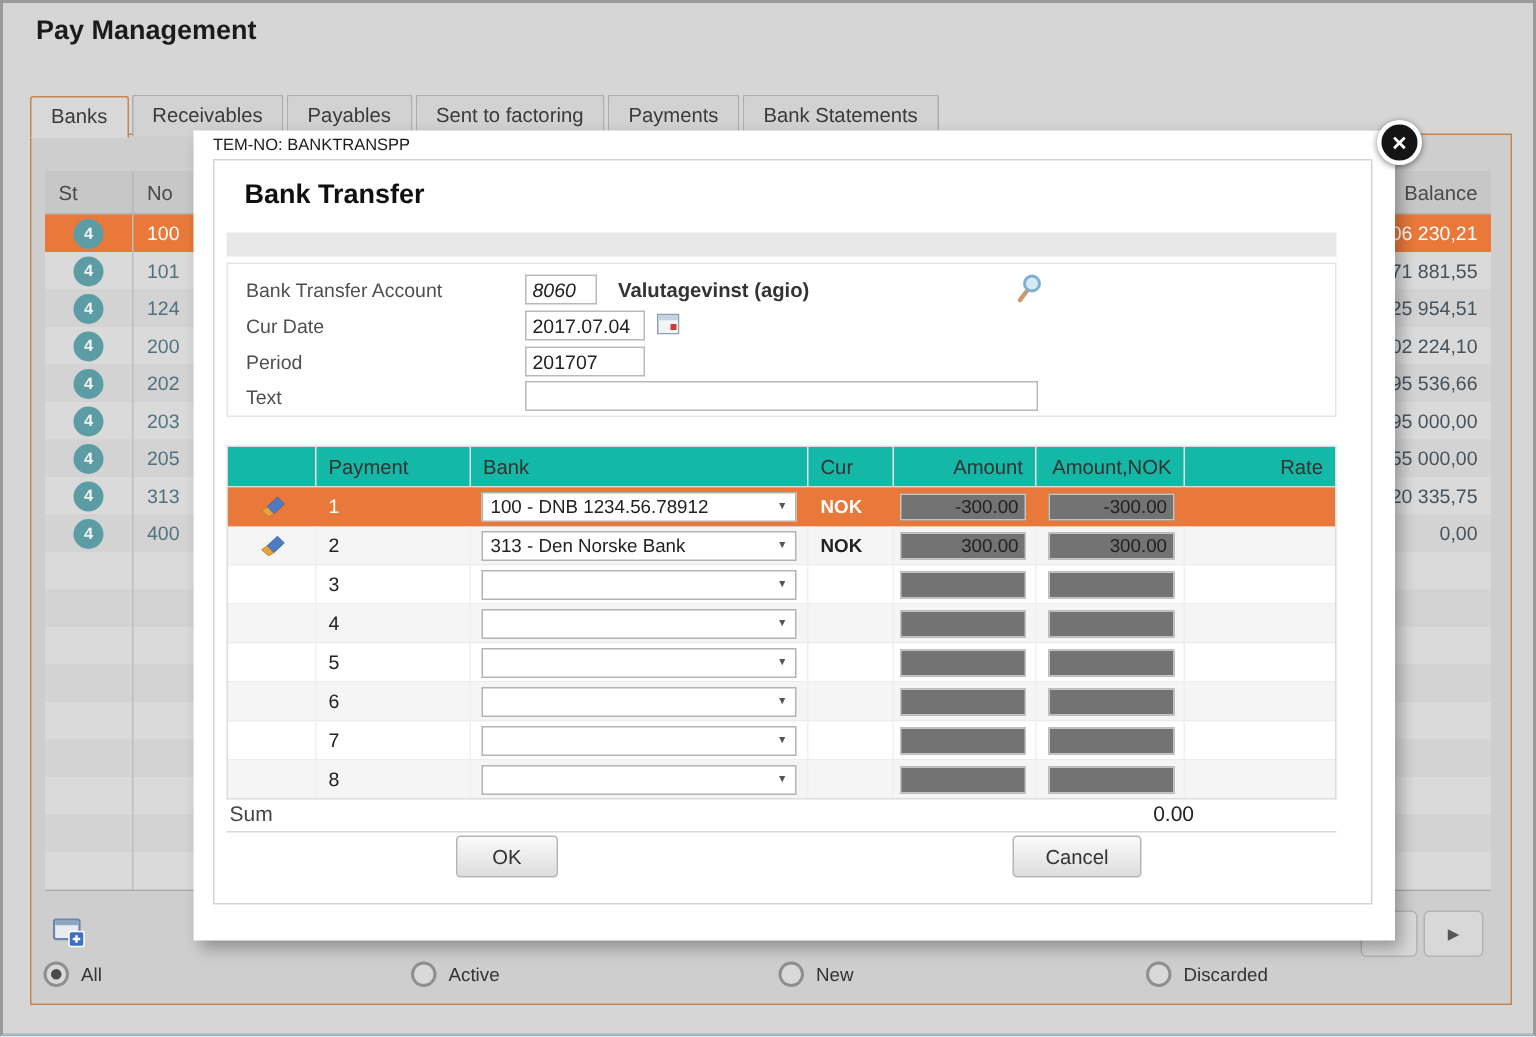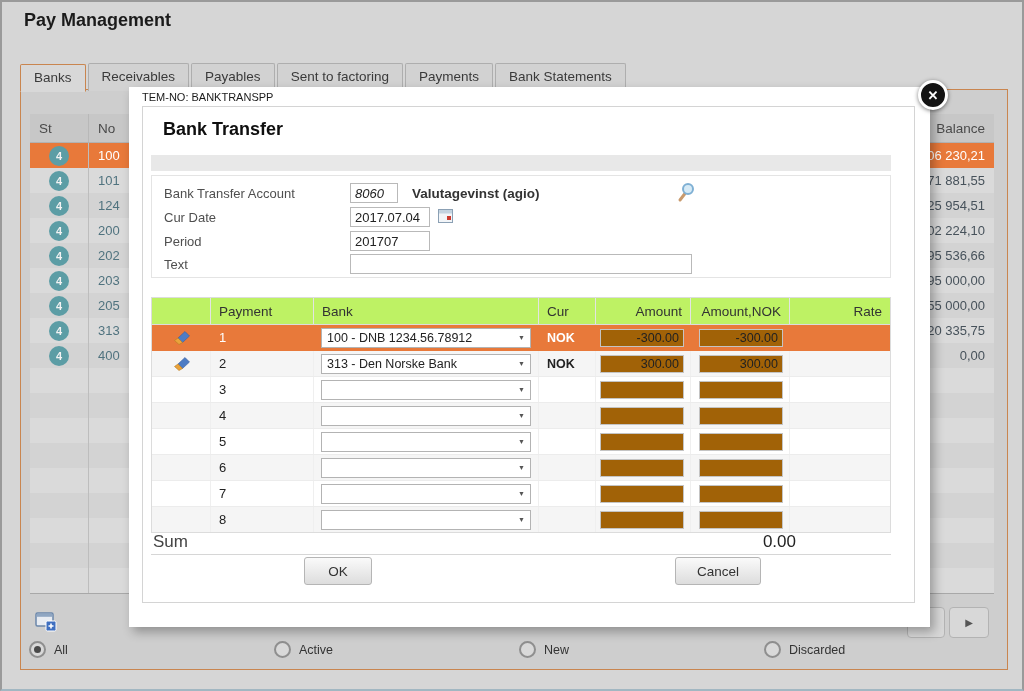--- a/index.html
+++ b/index.html
@@ -67,21 +67,21 @@
   .f-label{position:absolute;left:12px;width:180px;font-size:13px;color:#4f4f4f;}
   .f-input{position:absolute;left:198px;height:20px;border:1px solid #b9b9b9;font-size:13px;
     padding:0 4px;color:#222;box-sizing:border-box;font-family:"Liberation Sans",sans-serif;}
   .acct-name{position:absolute;left:260px;font-size:13.5px;color:#333;font-weight:bold;}
   .cal-icon{position:absolute;left:286px;top:3px;}
   .search-icon{position:absolute;left:524px;top:0px;cursor:pointer;}
 
   
   .t-table{position:absolute;left:8px;top:190px;width:740px;border:1px solid #dcdcdc;box-sizing:border-box;}
   .t-header{display:flex;height:26px;align-items:center;font-size:13.5px;color:#333;
-    border-bottom:1px solid #dcdcdc;background:#bef264;}
+    border-bottom:1px solid #dcdcdc;background:#14b8a6;}
   .hc{box-sizing:border-box;padding:0 8px;border-left:1px solid #e3e3e3;align-self:stretch;display:flex;align-items:center;}
   .hc:first-child{border-left:none;}
   .c-icon{width:58px;}.c-pay{width:103px;}.c-bank{width:225px;}.c-cur{width:57px;}
   .c-amt{width:95px;justify-content:flex-end;}.c-nok{width:99px;justify-content:flex-end;}
   .c-rate{flex:1;justify-content:flex-end;}
   .t-row{display:flex;height:25px;align-items:center;font-size:13px;border-bottom:1px solid #ececec;background:#fff;}
   .t-row.alt{background:#f5f5f5;}
   .t-row:last-child{border-bottom:none;}
   .t-row.selected{background:#e8793a;border-bottom-color:#e8793a;}
   .tc{box-sizing:border-box;align-self:stretch;display:flex;align-items:center;border-left:1px solid #efefef;}
@@ -89,24 +89,24 @@
   .t-row.selected .tc{border-left-color:#e8793a;}
   .tc.c-icon{justify-content:center;}
   .tc.c-pay{padding-left:8px;color:#222;}
   .t-row.selected .tc.c-pay,.t-row.selected .tc.c-cur{color:#fff;}
   .tc.c-cur{padding-left:8px;font-weight:bold;color:#222;font-size:12.5px;}
   .sel{margin:0 7px;flex:1;height:20px;border:1px solid #b3b3b3;background:#fff;display:flex;
     align-items:center;font-size:12.5px;color:#222;padding:0 5px;box-sizing:border-box;cursor:pointer;}
   .sel .caret{margin-left:auto;font-size:7px;color:#555;}
   .tc.c-amt,.tc.c-nok{justify-content:flex-end;}
   .amt-input{width:84px;height:18px;border:1px solid #c4c4c4;text-align:right;font-size:12.5px;
-    padding:0 4px;box-sizing:border-box;margin-right:6px;color:#222;font-family:"Liberation Sans",sans-serif;background:#a16207;}
+    padding:0 4px;box-sizing:border-box;margin-right:6px;color:#222;font-family:"Liberation Sans",sans-serif;background:#737373;}
 
   .sum-row{position:absolute;left:8px;top:423px;width:740px;height:24px;border-bottom:1px solid #d6d6d6;
-    display:flex;align-items:center;font-size:17px;color:#444;}
+    display:flex;align-items:center;font-size:14px;color:#444;}
   .sum-label{padding-left:2px;}
   .sum-value{position:absolute;right:95px;color:#222;}
 
   .btn{position:absolute;top:450px;height:28px;border:1px solid #b5b5b5;border-radius:3px;
     background:linear-gradient(#fafafa,#dddddd);font-size:13.5px;color:#333;cursor:pointer;
     font-family:"Liberation Sans",sans-serif;}
   .btn-ok{left:161px;width:68px;}
   .btn-cancel{left:532px;width:86px;}
 </style>
 </head>

